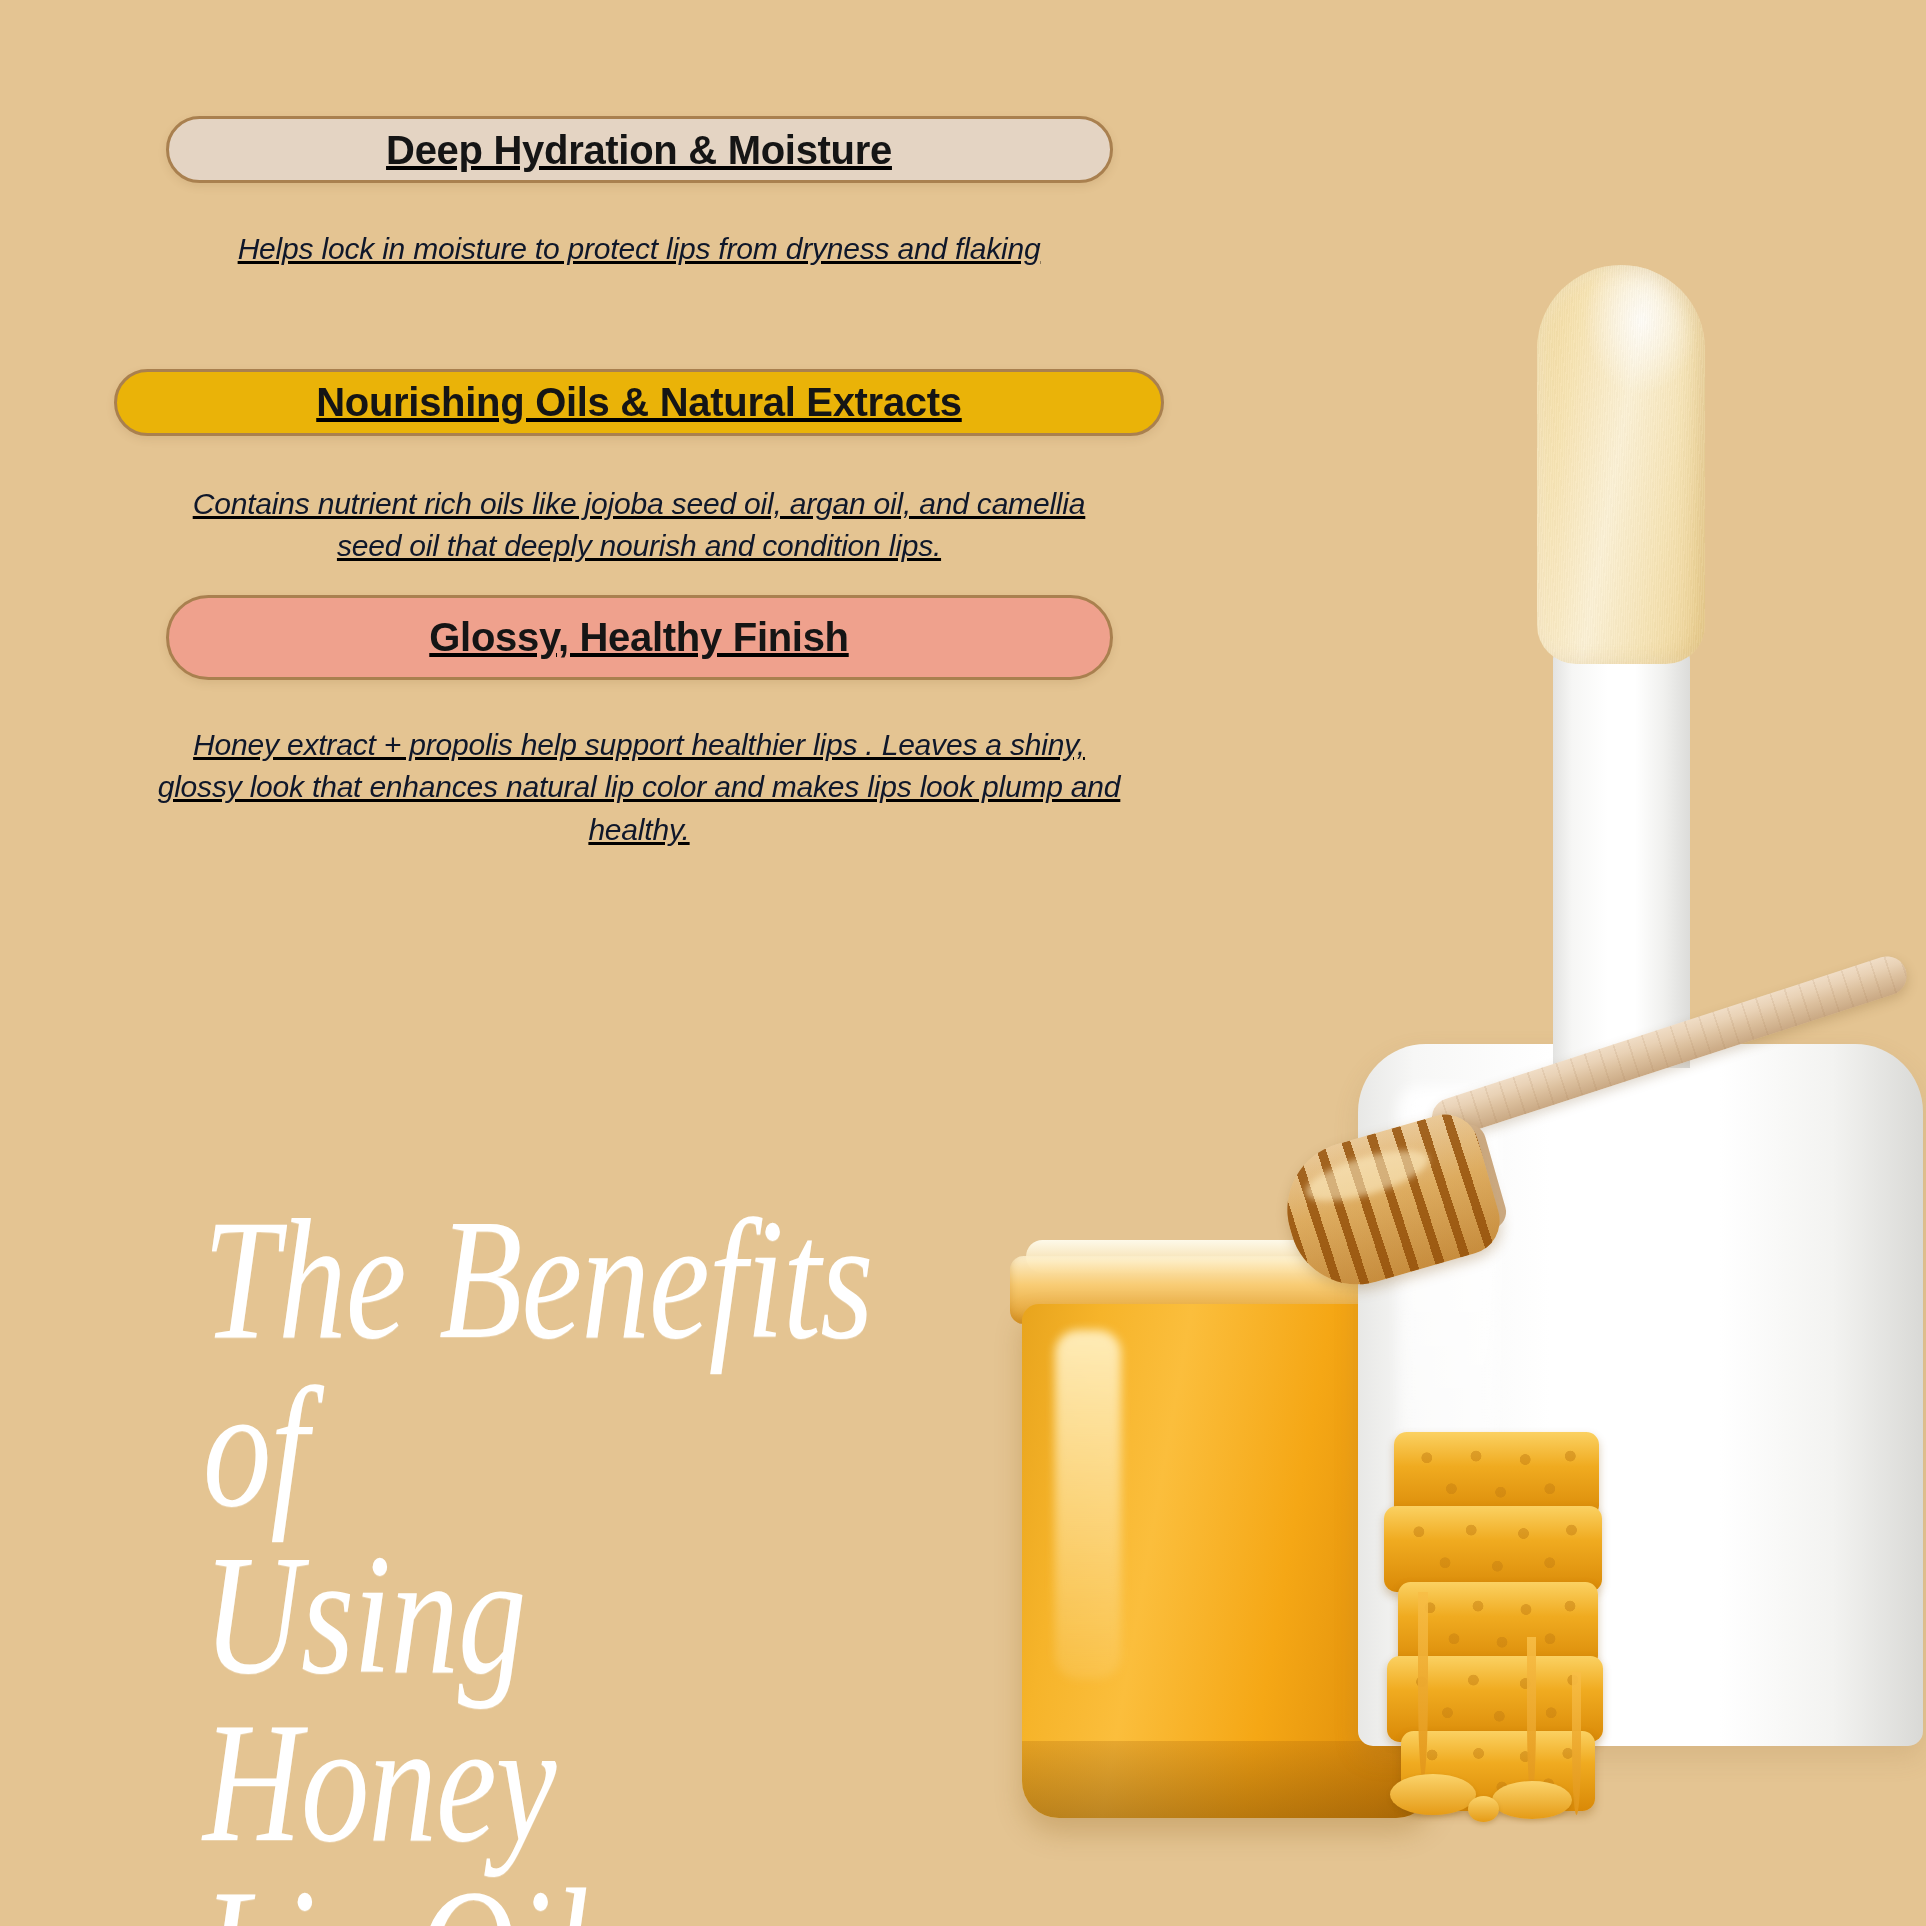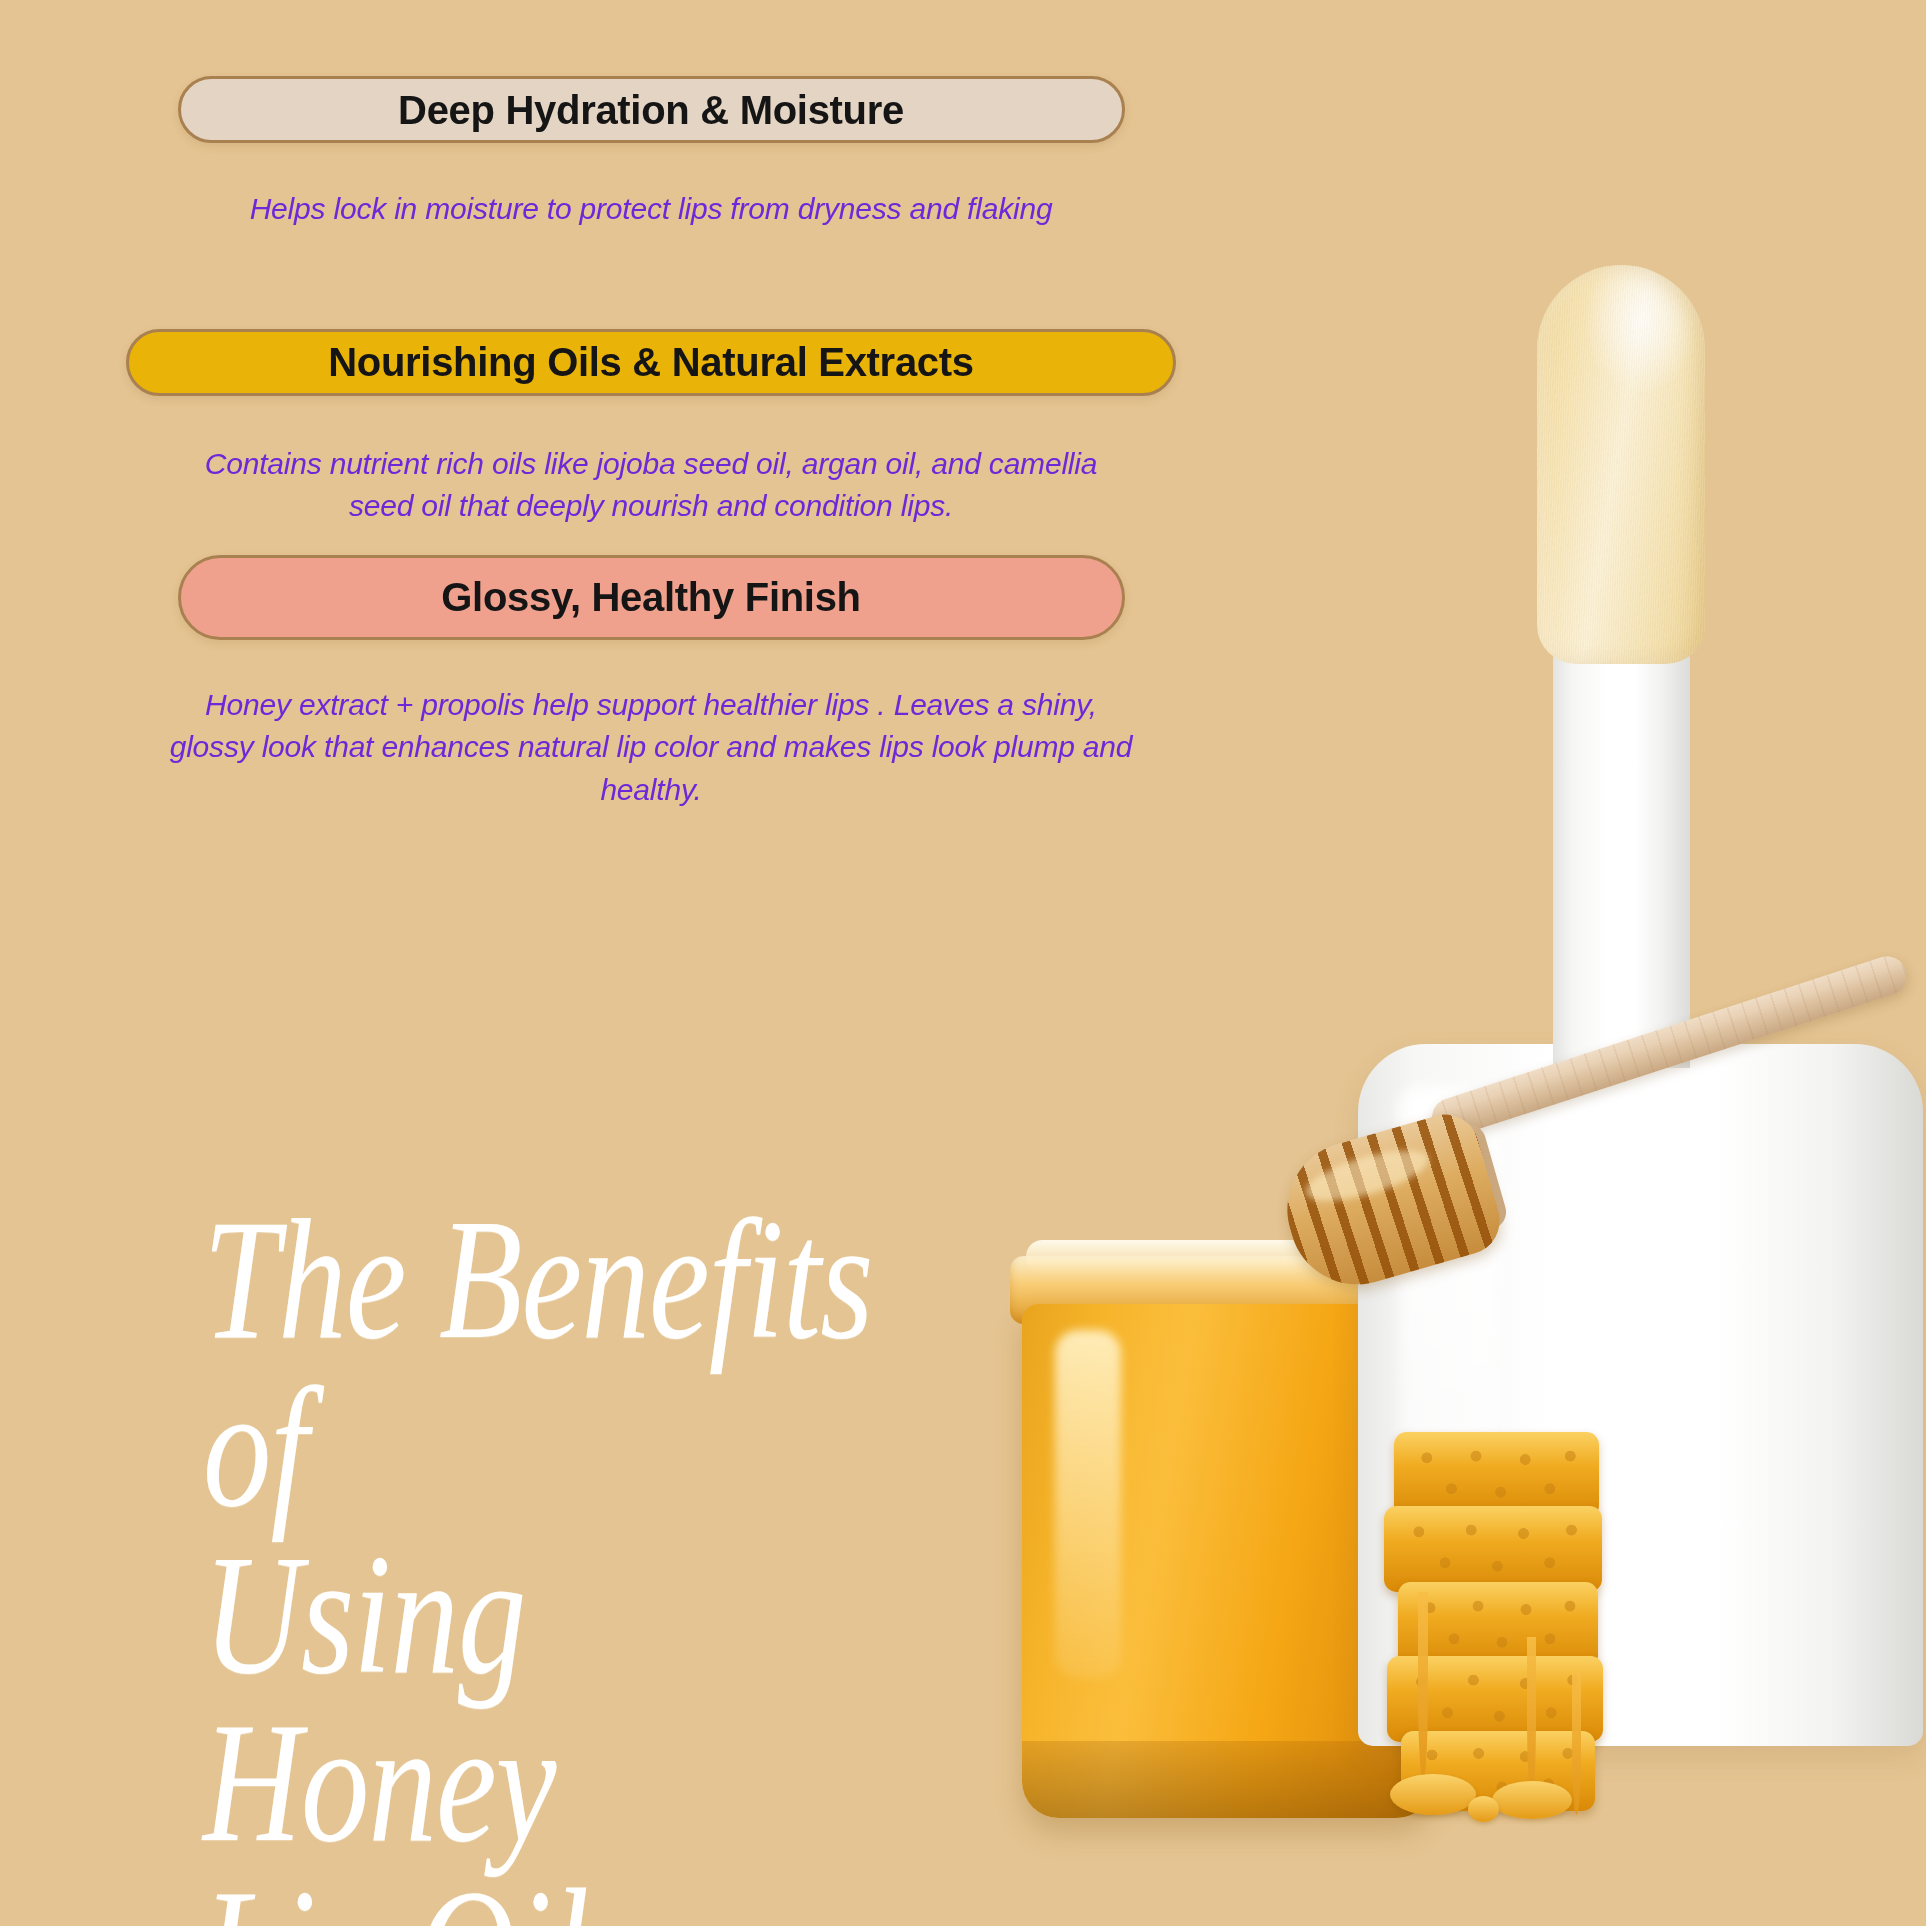--- a/index.html
+++ b/index.html
@@ -13,24 +13,25 @@
   #poster{
     position:absolute;inset:0;
     width:1926px;height:1926px;
     background:#e4c492;
     overflow:hidden;
   }
 
   
   .benefits{
     position:absolute;
-    left:12px;top:0;
+    left:0;top:0;
     width:1278px;
-    padding-top:76px;
+    padding-top:116px;
     z-index:6;
+    text-decoration:underline;
   }
   .benefit{position:relative;}
 
   .pill{
     position:relative;
     margin:0 auto;
     border:3.4px solid #a9804f;
     border-radius:570px;
     box-sizing:border-box;
     display:flex;
@@ -46,21 +47,21 @@
     line-height:1;
     white-space:nowrap;
     text-align:center;
   }
 
   .desc{
     margin:0 auto;
     font-style:italic;
     font-size:30px;
     line-height:1.42;
-    color:#6d28d9;
+    color:#0f172a;
     text-align:center;
     letter-spacing:-0.2px;
   }
 
   
   .b1 .pill{width:947px;height:67px;background:#e4d4c3;}
   .b1 .desc{width:1004px;margin-top:45px;}
 
   .b2 .pill{width:1050px;height:67px;background:#dda9a3;margin-top:98px;}
   .b2 .desc{width:925px;margin-top:47px;}

